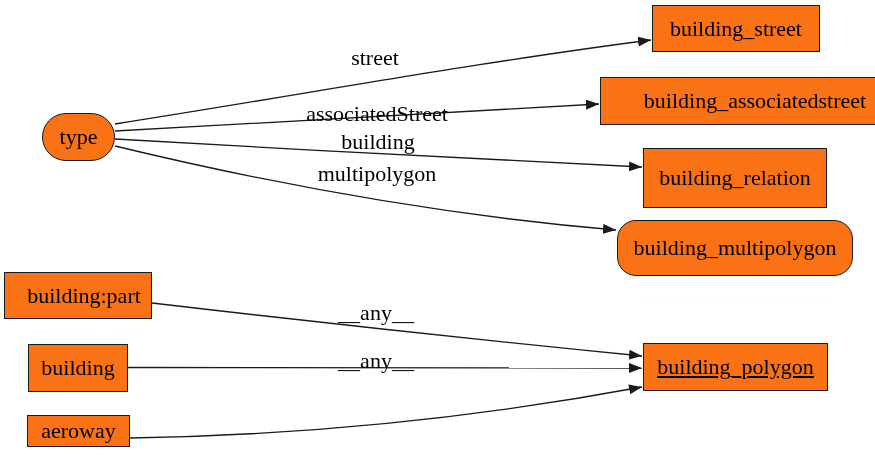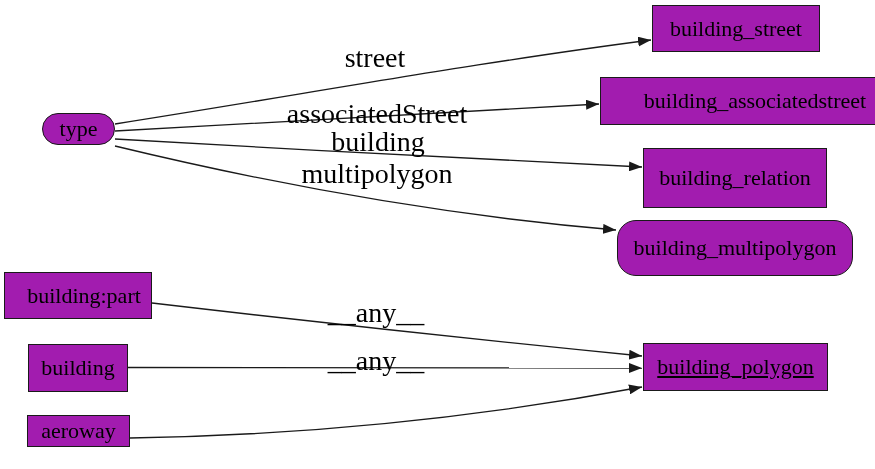--- a/index.html
+++ b/index.html
@@ -28,36 +28,36 @@
     stroke: #1a1a1a;
     stroke-width: 1.3;
   }
   .node {
     position: absolute;
     box-sizing: border-box;
     display: flex;
     align-items: center;
     justify-content: center;
     border: 1.5px solid #1a1a1a;
-    background: #a21caf;
+    background: #f97316;
     font-size: 22px;
     line-height: 1;
     white-space: nowrap;
     text-align: right;
   }
   .edge-label {
     position: absolute;
     transform: translate(-50%, -50%);
-    font-size: 28px;
+    font-size: 22px;
     line-height: 21px;
     white-space: pre-line;
     text-align: center;
   }
   
-  #n-type          { left: 42px;  top: 113px; width: 73px;  height: 32px; border-radius: 24px; }
+  #n-type          { left: 42px;  top: 113px; width: 73px;  height: 48px; border-radius: 24px; }
   #n-street        { left: 652px; top: 5px;   width: 168px; height: 47px; }
   #n-assocstreet   { left: 600px; top: 77px;  width: 310px; height: 48px; }
   #n-relation      { left: 643px; top: 148px; width: 184px; height: 60px; }
   #n-multipolygon  { left: 617px; top: 220px; width: 236px; height: 56px; border-radius: 19px; }
   #n-buildingpart  { left: 4px;   top: 272px; width: 148px; height: 47px; padding-left: 12px; }
   #n-building      { left: 28px;  top: 344px; width: 100px; height: 48px; }
   #n-aeroway       { left: 27px;  top: 415px; width: 103px; height: 32px; }
   #n-polygon       { left: 643px; top: 343px; width: 185px; height: 48px; text-decoration: underline; }
   
   #l-street        { left: 375px; top: 57px;  }

